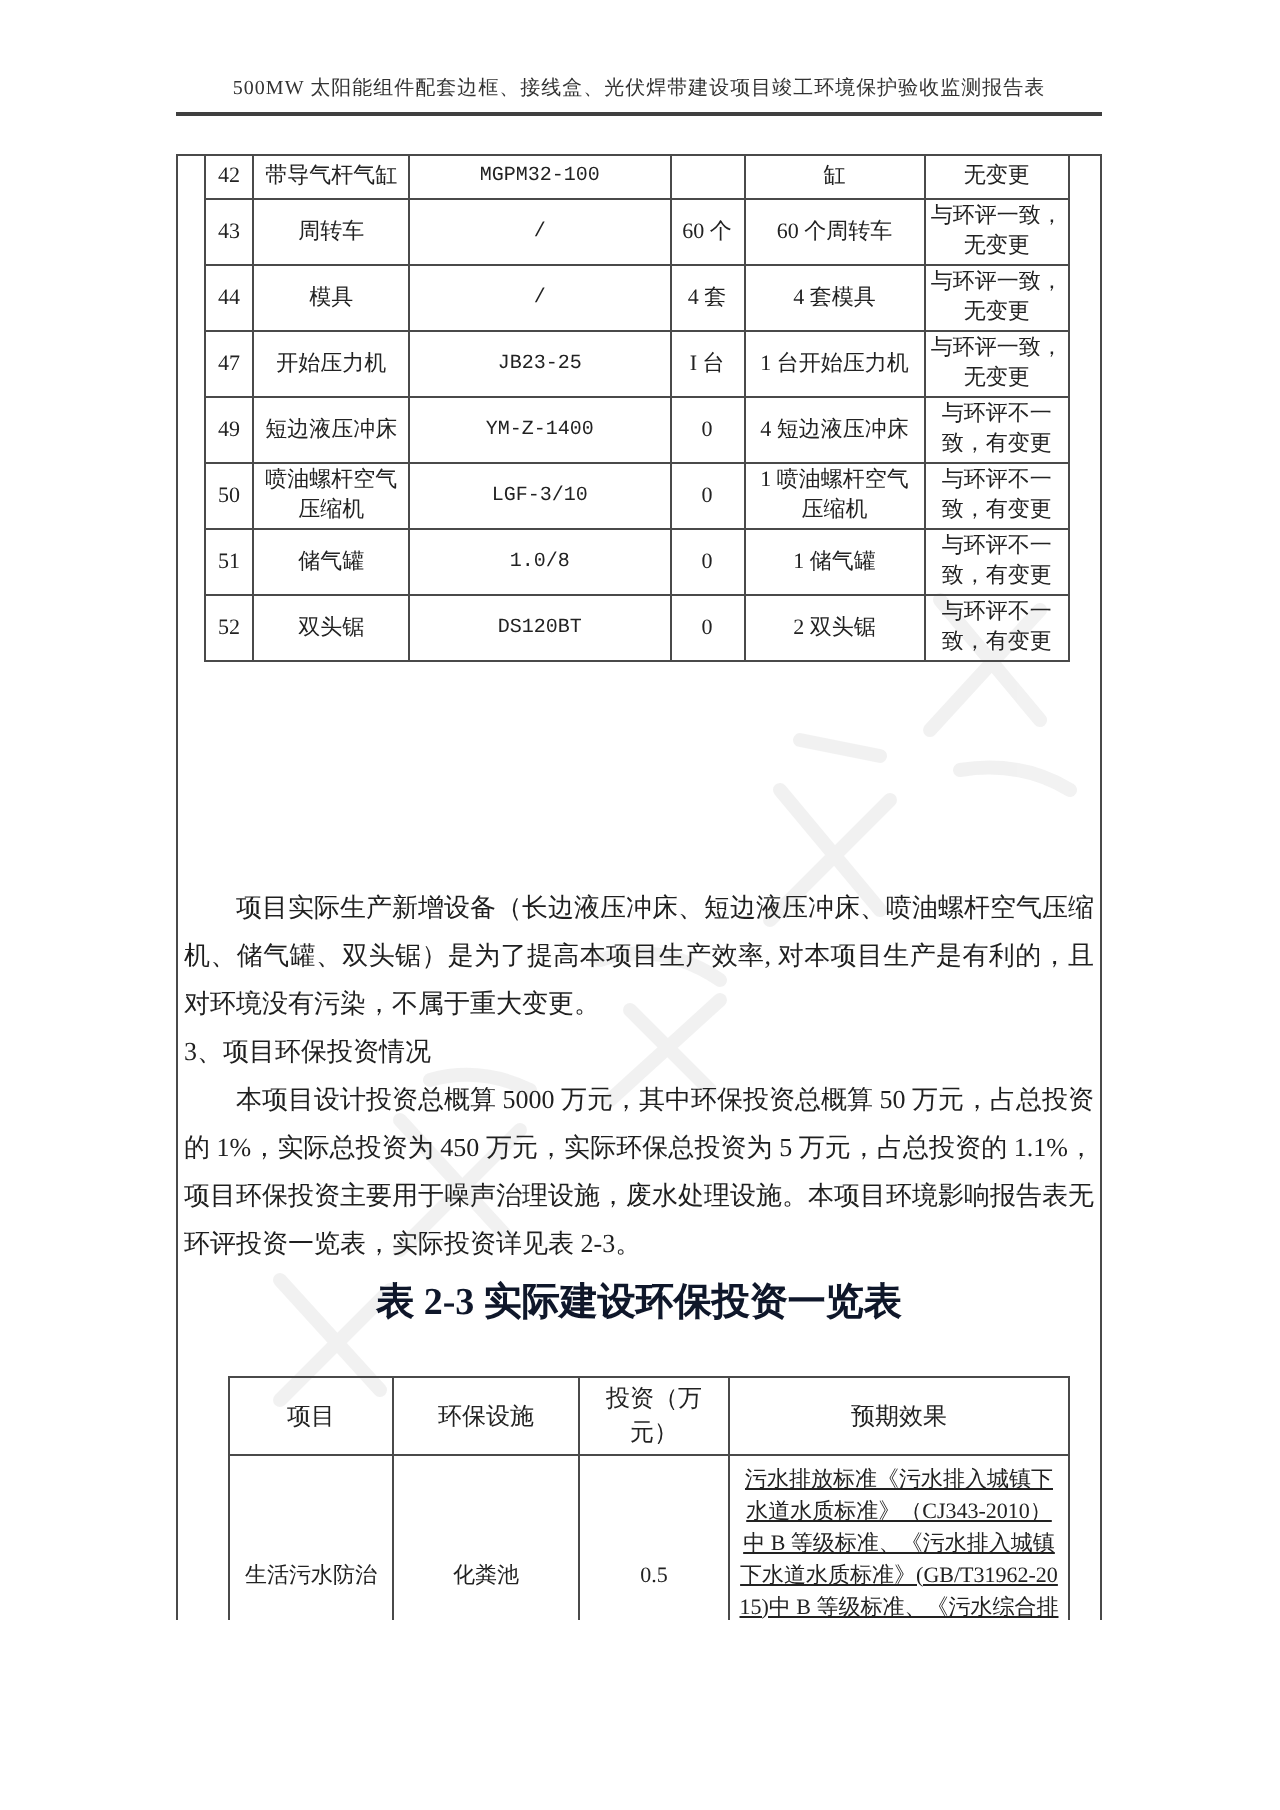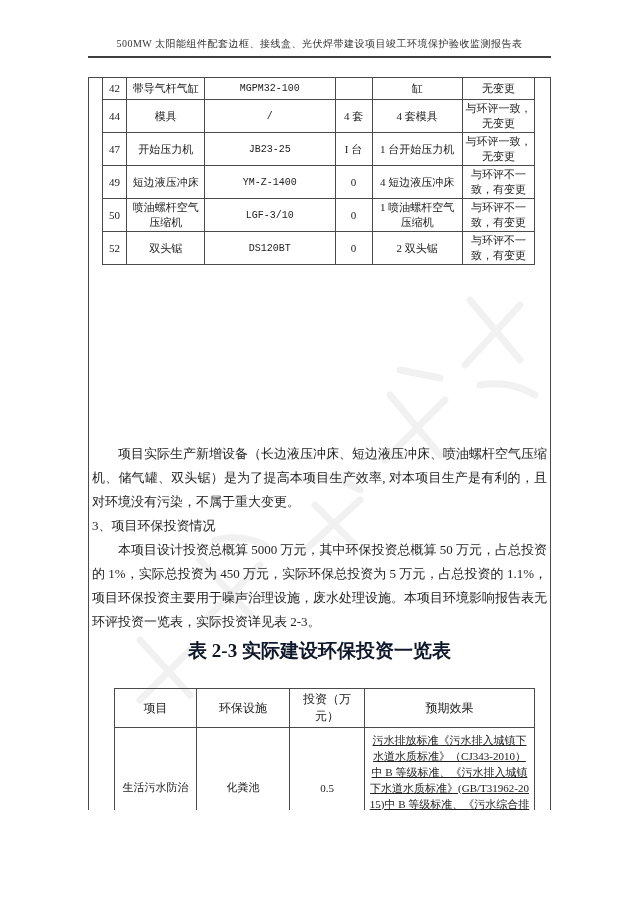--- a/index.html
+++ b/index.html
@@ -78,20 +78,28 @@
       <tbody>
         <tr class="cut-row">
           <td class="c-no">42</td>
           <td class="c-name">带导气杆气缸</td>
           <td class="c-model">MGPM32-100</td>
           <td class="c-qty"></td>
           <td class="c-actual">缸</td>
           <td class="c-remark">无变更</td>
         </tr>
         <tr>
+          <td class="c-no">43</td>
+          <td class="c-name">周转车</td>
+          <td class="c-model">/</td>
+          <td class="c-qty">60 个</td>
+          <td class="c-actual">60 个周转车</td>
+          <td class="c-remark">与环评一致，无变更</td>
+        </tr>
+        <tr>
           <td class="c-no">44</td>
           <td class="c-name">模具</td>
           <td class="c-model">/</td>
           <td class="c-qty">4 套</td>
           <td class="c-actual">4 套模具</td>
           <td class="c-remark">与环评一致，无变更</td>
         </tr>
         <tr>
           <td class="c-no">47</td>
           <td class="c-name">开始压力机</td>
@@ -107,20 +115,28 @@
           <td class="c-qty">0</td>
           <td class="c-actual">4 短边液压冲床</td>
           <td class="c-remark">与环评不一致，有变更</td>
         </tr>
         <tr>
           <td class="c-no">50</td>
           <td class="c-name">喷油螺杆空气压缩机</td>
           <td class="c-model">LGF-3/10</td>
           <td class="c-qty">0</td>
           <td class="c-actual">1 喷油螺杆空气压缩机</td>
+          <td class="c-remark">与环评不一致，有变更</td>
+        </tr>
+        <tr>
+          <td class="c-no">51</td>
+          <td class="c-name">储气罐</td>
+          <td class="c-model">1.0/8</td>
+          <td class="c-qty">0</td>
+          <td class="c-actual">1 储气罐</td>
           <td class="c-remark">与环评不一致，有变更</td>
         </tr>
         <tr>
           <td class="c-no">52</td>
           <td class="c-name">双头锯</td>
           <td class="c-model">DS120BT</td>
           <td class="c-qty">0</td>
           <td class="c-actual">2 双头锯</td>
           <td class="c-remark">与环评不一致，有变更</td>
         </tr>

